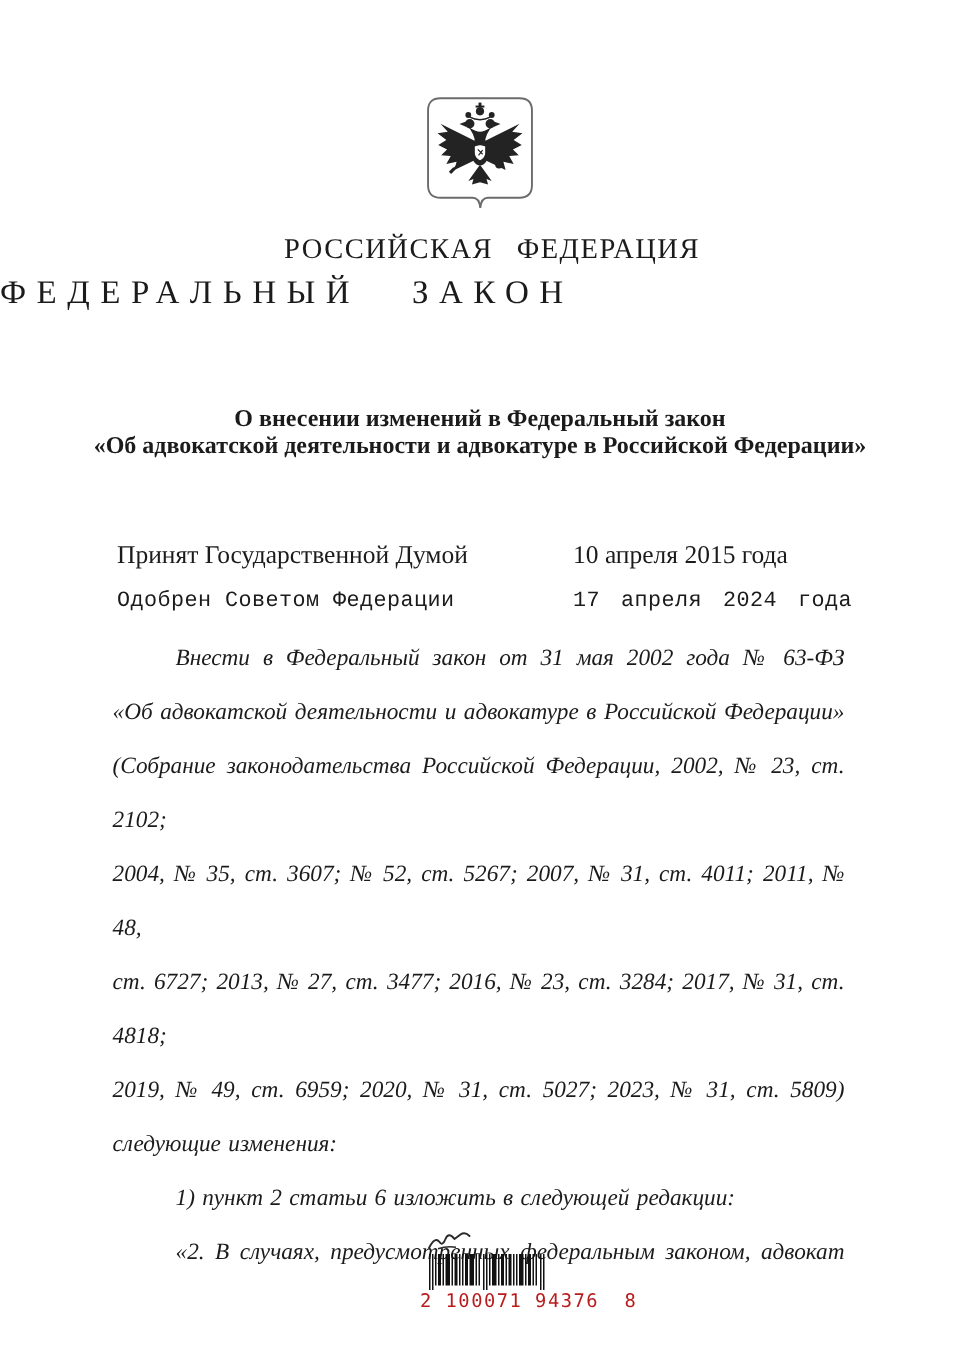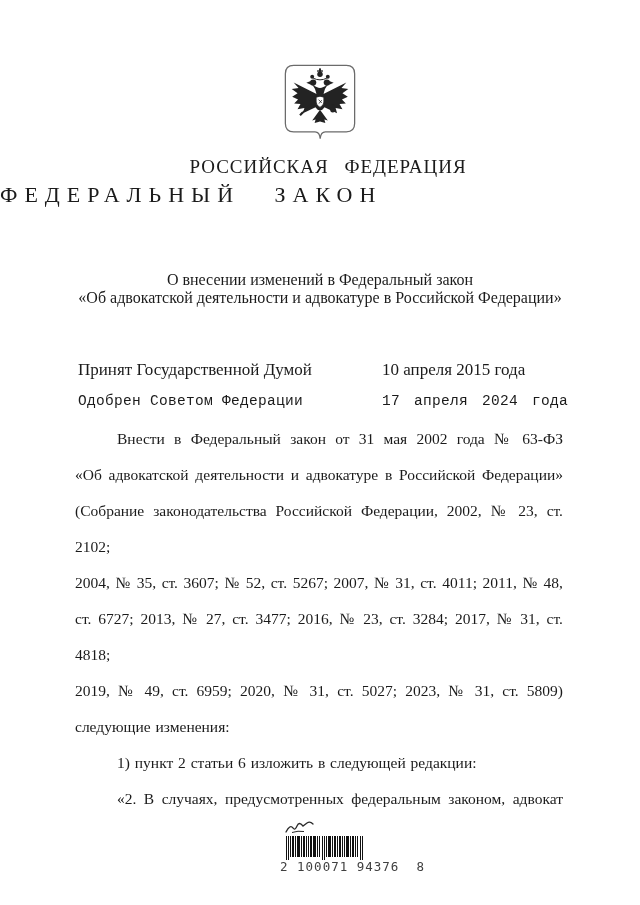--- a/index.html
+++ b/index.html
@@ -32,21 +32,21 @@
     text-align: left;
     font-size: 22px;
     font-weight: normal;
     letter-spacing: 7px;
     word-spacing: 22px;
     line-height: 26px;
   }
   .law-title {
     margin-top: 63px;
     text-align: center;
-    font-weight: normal;
+    font-weight: bold;
     font-size: 16px;
     line-height: 18px;
   }
   .adoption {
     margin: 53px 72px 0 78px;
   }
   .adoption .row { position: relative; height: 20px; }
   .adoption .row + .row { margin-top: 13px; }
   .adoption .date { position: absolute; left: 304px; top: 0; white-space: nowrap; }
   .row-serif { font-size: 17px; }
@@ -62,42 +62,42 @@
     font-weight: bold;
     font-size: 16.5px;
     line-height: 20px;
   }
   .body-text {
     margin: 8px 77px 0 75px;
     font-size: 15.5px;
     line-height: 36px;
     word-spacing: 1px;
   }
-  .body-text .line { min-height: 36px; }
+  .body-text .line { min-height: 36px; font-style: italic; }
   .jl { text-align: justify; text-align-last: justify; }
   .ll { text-align: right; text-align-last: left; }
   .ind { text-indent: 42px; }
   .barcode {
     position: absolute;
     top: 820px;
     left: 280px;
     width: 110px;
     height: 60px;
   }
   .pen-mark { position: absolute; top: 0; left: 4px; }
   .bars { position: absolute; top: 16px; left: 6px; }
   .barcode-number {
     position: absolute;
     top: 39px;
     left: 0;
     font-family: "DejaVu Sans Mono", "Liberation Mono", monospace;
     font-size: 12.5px;
     letter-spacing: 1px;
     white-space: pre;
-    color: #404040;
+    color: #b91c1c;
   }
 </style>
 </head>
 <body>
 
 <div class="page">
 
   <svg class="coat" viewBox="0 0 74 82" width="74" height="82" aria-hidden="true">
     <path d="M10 1.5 H64 Q72.5 1.5 72.5 10 V61 Q72.5 69.5 64 69.5 H42.5 Q37.8 69.5 37.2 76.5 Q36.6 69.5 31.9 69.5 H10 Q1.5 69.5 1.5 61 V10 Q1.5 1.5 10 1.5 Z" fill="none" stroke="#6b6b6b" stroke-width="1.3"></path>
     <g fill="#232323" stroke="#232323" transform="translate(37,38)">

